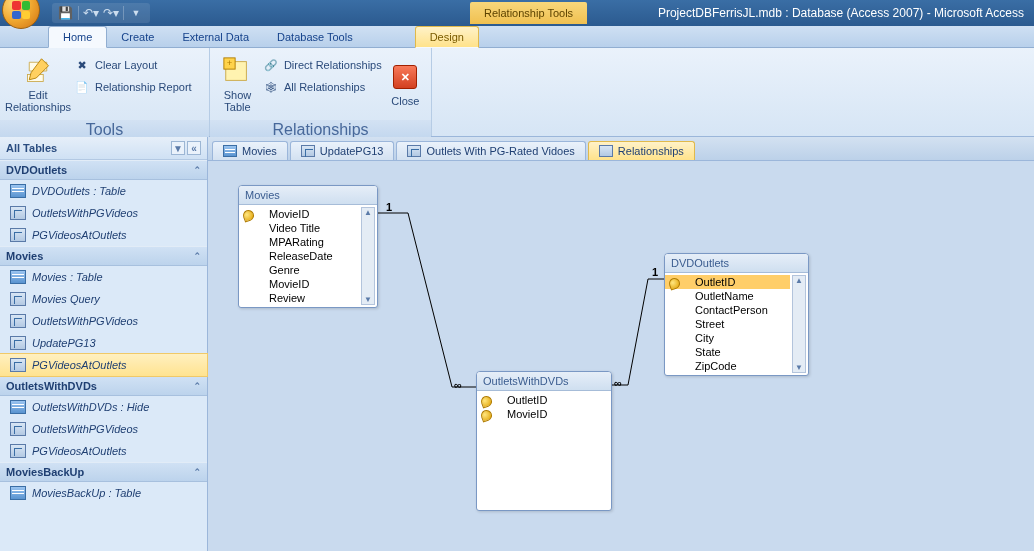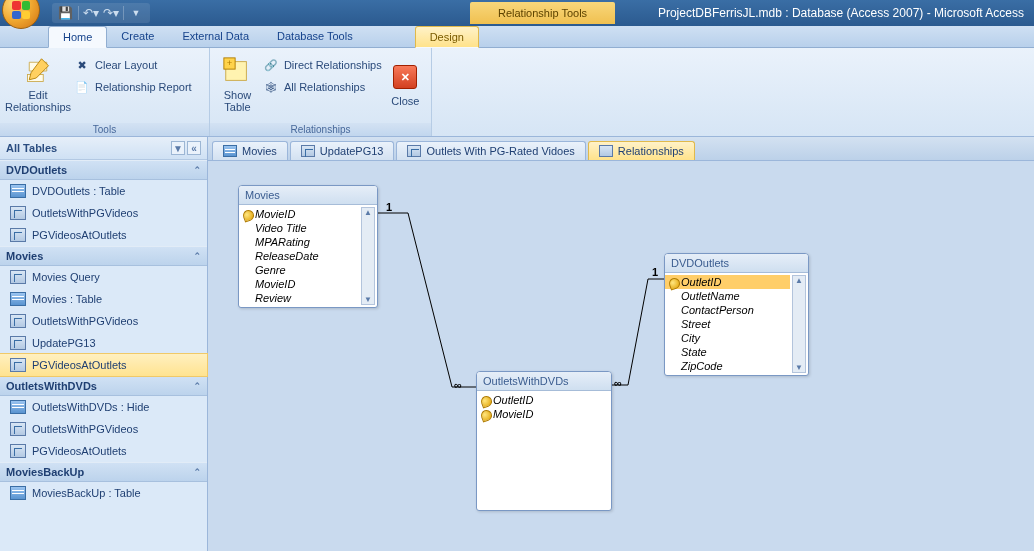--- a/index.html
+++ b/index.html
@@ -7,52 +7,52 @@
 
 
 .titlebar { height: 26px; background: linear-gradient(#3a6ea5, #2b5a8f); display: flex; align-items: center; color: #fff; }
 .office-button { width: 38px; height: 38px; border-radius: 50%; background: radial-gradient(circle at 30% 30%, #ffd87a, #f0a830, #d07010); border: 1px solid #9c6010; margin: -6px 4px 0 2px; position: relative; z-index: 20; display: flex; align-items: center; justify-content: center; }
 .office-button .logo { width: 18px; height: 18px; display: grid; grid-template-columns: 1fr 1fr; grid-template-rows: 1fr 1fr; gap: 1px; }
 .office-button .logo div { border-radius: 2px; }
 .logo-r{background:#e33;} .logo-g{background:#3b3;} .logo-b{background:#36c;} .logo-y{background:#fc3;}
 .qat { display: flex; align-items: center; gap: 4px; margin-left: 8px; background: rgba(255,255,255,0.1); border-radius: 3px; padding: 2px 6px; height: 20px;}
 .qat-icon { width: 16px; height: 16px; display: flex; align-items: center; justify-content: center; color: #cde; font-size: 12px;}
 .qat-sep{width:1px;height:14px;background:rgba(255,255,255,.25);}
-.title-context { margin-left: 320px; background: linear-gradient(#f8d77b,#f0c050); color: #5d4300; padding: 3px 28px; border-radius: 2px 2px 0 0; font-size: 11px; height: 22px; display:flex; align-items:center;}
+.title-context { margin-left: 320px; background: linear-gradient(#f8d77b,#f0c050); color: #5d4300; padding: 3px 14px; border-radius: 2px 2px 0 0; font-size: 11px; height: 22px; display:flex; align-items:center;}
 .title-text { margin-left: auto; margin-right: 10px; color: #fff; font-size: 12px; }
 
 
-.ribbon-tabs { height: 22px; background: linear-gradient(#cfe0f3, #b8d0eb); display: flex; align-items: flex-start; padding-left: 48px; border-bottom:1px solid #91aed1;}
+.ribbon-tabs { height: 22px; background: linear-gradient(#cfe0f3, #b8d0eb); display: flex; align-items: flex-end; padding-left: 48px; border-bottom:1px solid #91aed1;}
 .ribbon-tab { padding: 4px 14px; color: #15428b; cursor: default; border-radius: 3px 3px 0 0; }
 .ribbon-tab.active { background: #f5f9fe; border: 1px solid #91aed1; border-bottom: 1px solid #f5f9fe; margin-bottom: -1px; }
 .ribbon-tab.context { background: linear-gradient(#fff2c8,#ffe28a); color: #7a5b00; border:1px solid #e0b94b; border-bottom:1px solid #f5f9fe; margin-bottom:-1px; margin-left: 48px;}
 
 
 .ribbon { height: 89px; background: linear-gradient(#eaf2fb, #d6e5f5); display: flex; border-bottom: 1px solid #9bb6da; }
 .ribbon-group { border-right: 1px solid #b6cce5; display: flex; flex-direction: column; }
 .ribbon-group-body { flex: 1; display: flex; align-items: flex-start; padding: 3px 6px; }
-.ribbon-group-label { text-align: center; font-size: 10px; color: #47689a; background: linear-gradient(#d3e2f3,#c1d6ee); padding: 1px 16px; }
+.ribbon-group-label { text-align: center; font-size: 16px; color: #47689a; background: linear-gradient(#d3e2f3,#c1d6ee); padding: 1px 16px; }
 .big-btn { display: flex; flex-direction: column; align-items: center; justify-content: center; width: 64px; height: 66px; text-align: center; color: #2a4a7a; gap:2px; }
 .big-btn .ico { width: 32px; height: 32px; display:flex; align-items:center; justify-content:center; }
 .small-btns { display: flex; flex-direction: column; gap: 2px; justify-content: flex-start; padding-top:4px;}
 .small-btn { display: flex; align-items: center; gap: 5px; color: #2a4a7a; padding: 2px 4px; white-space: nowrap; }
 .small-btn .ico { width: 16px; height: 16px; display:flex; align-items:center;justify-content:center;}
 .close-ico { width: 24px; height: 24px; background: linear-gradient(#f87a5a,#d34020); border:1px solid #a02000; border-radius:3px; color:#fff; display:flex;align-items:center;justify-content:center; font-weight:bold;}
 
 
 .main { display: flex; height: calc(551px - 26px - 22px - 89px); }
 
 
 .navpane { width: 208px; background: #dbe9f8; border-right: 1px solid #9bb6da; display:flex; flex-direction:column; }
 .nav-header { background: linear-gradient(#e6eff9,#cfe1f4); padding: 4px 6px; display: flex; align-items: center; justify-content: space-between; border-bottom:1px solid #b3c9e3; font-weight:bold; color:#2b4d80;}
 .nav-header .btns{ display:flex; gap:2px; font-size:10px; color:#5a7aa8;}
 .nav-header .btns span{border:1px solid #9cb6d4; width:14px;height:14px;display:flex;align-items:center;justify-content:center;background:#eaf2fb;}
 .nav-group-head { background: linear-gradient(#d0e1f4,#bcd3ec); padding: 3px 6px; font-weight: bold; color: #1f3f72; border-top:1px solid #e2ecf7;border-bottom:1px solid #a7c0de; display:flex;justify-content:space-between;align-items:center;}
 .nav-group-head .chev{font-size:9px;color:#5a7aa8;}
-.nav-item { padding: 4px 6px 4px 10px; display: flex; align-items: center; gap: 6px; color: #1f3f72; }
+.nav-item { padding: 4px 6px 4px 10px; display: flex; align-items: center; gap: 6px; color: #1f3f72; font-style: italic; }
 .nav-item:hover, .nav-item.sel { background: linear-gradient(#fff0c0,#ffe390); outline:1px solid #f0c968;}
 .nav-ico { width: 16px; height: 14px; display:flex; align-items:center; justify-content:center; }
 .ico-table{ background:linear-gradient(#9ac4f0,#5a94d0); border:1px solid #3a6ea5; position:relative;}
 .ico-table::before{content:"";position:absolute;left:1px;right:1px;top:3px;height:1px;background:#fff;}
 .ico-table::after{content:"";position:absolute;left:1px;right:1px;top:6px;height:1px;background:#fff;}
 .ico-query{ background:linear-gradient(#d8e6f5,#b3c9e3); border:1px solid #5a7aa8; position:relative;}
 .ico-query::before{content:"";position:absolute;left:3px;top:3px;width:7px;height:7px;border:1px solid #3a6ea5;border-right:none;border-bottom:none;}
 .ico-rel{ background:linear-gradient(#d8e6f5,#b3c9e3); border:1px solid #5a7aa8; }
 
 
@@ -60,21 +60,21 @@
 .doctabs { height: 24px; background: linear-gradient(#d3e1f1,#bcd1e9); display: flex; align-items: flex-end; padding-left: 4px; gap:2px; border-bottom:1px solid #9bb6da;}
 .doctab { display: flex; align-items: center; gap: 5px; padding: 3px 10px; background: linear-gradient(#eaf2fb,#d3e1f1); border:1px solid #9bb6da; border-bottom:none; border-radius:3px 3px 0 0; color:#1f3f72;}
 .doctab.active { background: linear-gradient(#fff2c8,#ffe28a); border-color:#e0b94b;}
 .doctab .tico{ width:14px;height:12px;}
 
 
 .canvas { flex:1; background: #c9daee; position: relative; }
 .tbl-box { position: absolute; background: #fff; border: 1px solid #7a98c4; border-radius: 4px 4px 3px 3px; box-shadow: 1px 1px 3px rgba(0,0,0,.15); }
 .tbl-title { background: linear-gradient(#e6eef8,#cfdff0); padding: 3px 6px; color: #3a5c8f; border-bottom:1px solid #a6bcd8; border-radius:3px 3px 0 0;}
 .tbl-body { padding: 2px 0; position:relative; }
-.tbl-row { padding: 1px 6px 1px 16px; position: relative; color:#000;font-style:italic; }
+.tbl-row { padding: 1px 6px 1px 30px; position: relative; color:#000; }
 .tbl-row.key::before { content: ""; position: absolute; left: 4px; top: 3px; width: 9px; height: 9px; background: radial-gradient(circle at 35% 35%, #ffe680, #e0a000); border-radius: 50% 50% 50% 0; transform: rotate(-20deg); border:1px solid #b07c00;}
 .tbl-row.sel { background: #ffce69; }
 .scrollhint{ position:absolute; right:2px; top:2px; bottom:2px; width:14px; background:#e4ecf5;border:1px solid #b3c4dc;}
 .scrollhint::before{content:"▲";position:absolute;top:0;left:0;right:0;text-align:center;font-size:8px;color:#5a7aa8;}
 .scrollhint::after{content:"▼";position:absolute;bottom:0;left:0;right:0;text-align:center;font-size:8px;color:#5a7aa8;}
 .rel-label { position:absolute; font-size:11px; font-weight:bold; color:#000; background:transparent; }
 
 svg.pencil{width:28px;height:28px;}
 </style>
 </head>
@@ -196,26 +196,26 @@
         </div>
         <div class="nav-item">
           <span class="nav-ico ico-query"></span>
           <span>PGVideosAtOutlets</span>
         </div>
         <div class="nav-group-head">
           <span>Movies</span>
           <span class="chev">⌃</span>
         </div>
         <div class="nav-item">
-          <span class="nav-ico ico-query"></span>
-          <span>Movies Query</span>
-        </div>
-        <div class="nav-item">
           <span class="nav-ico ico-table"></span>
           <span>Movies : Table</span>
+        </div>
+        <div class="nav-item">
+          <span class="nav-ico ico-query"></span>
+          <span>Movies Query</span>
         </div>
         <div class="nav-item">
           <span class="nav-ico ico-query"></span>
           <span>OutletsWithPGVideos</span>
         </div>
         <div class="nav-item">
           <span class="nav-ico ico-query"></span>
           <span>UpdatePG13</span>
         </div>
         <div class="nav-item sel">

